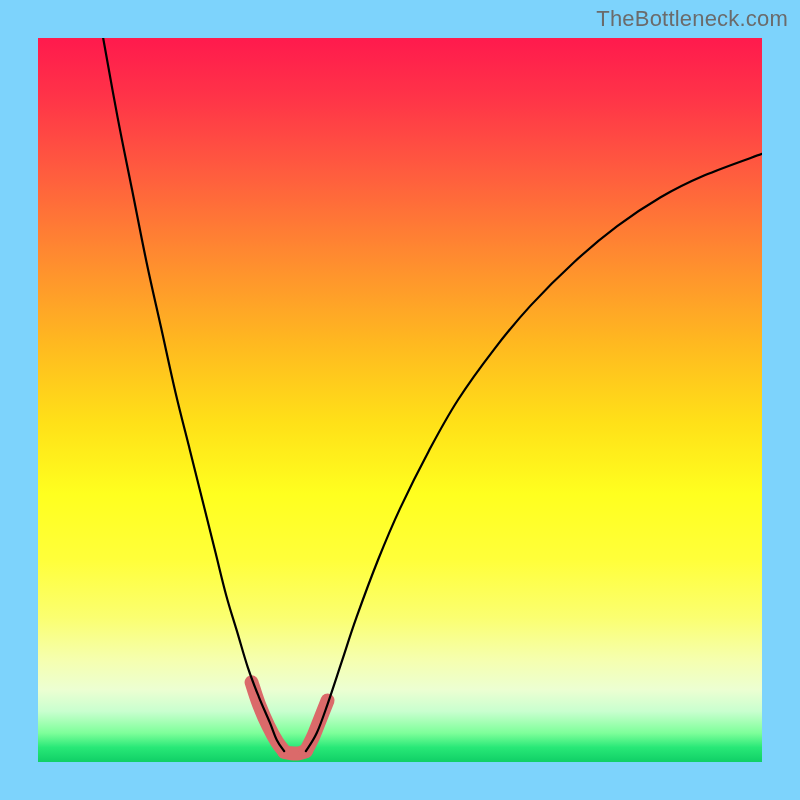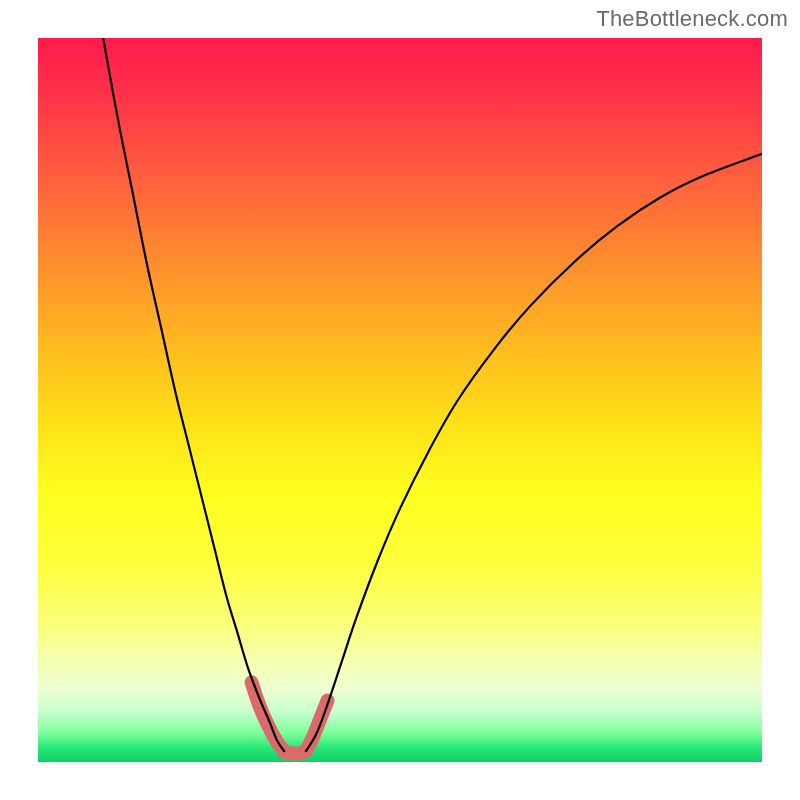--- a/index.html
+++ b/index.html
@@ -10,21 +10,21 @@
     background: #000;
     overflow: hidden;
     font-family: Arial, Helvetica, sans-serif;
   }
   .frame {
     position: absolute;
     left: 0;
     top: 0;
     width: 800px;
     height: 800px;
-    background: #ffffff;
+    background: #7dd3fc;
   }
   .plot {
     position: absolute;
     left: 38px;
     top: 38px;
     width: 724px;
     height: 724px;
     
     background: linear-gradient(
       to bottom,

